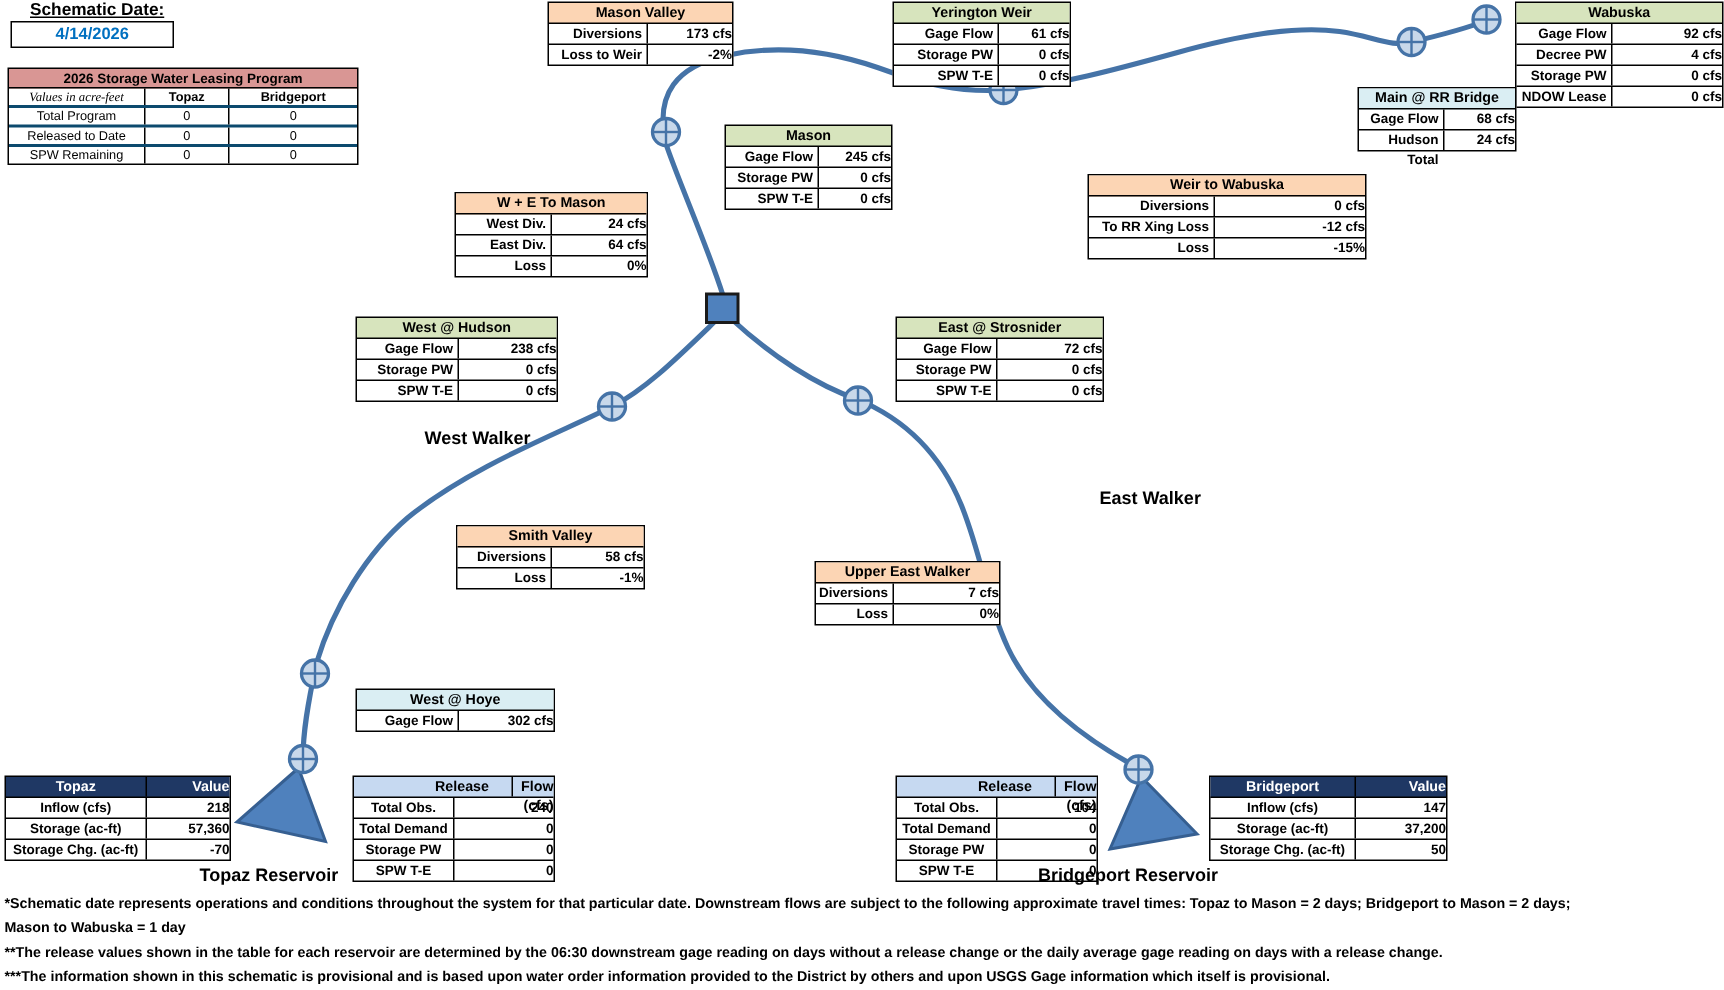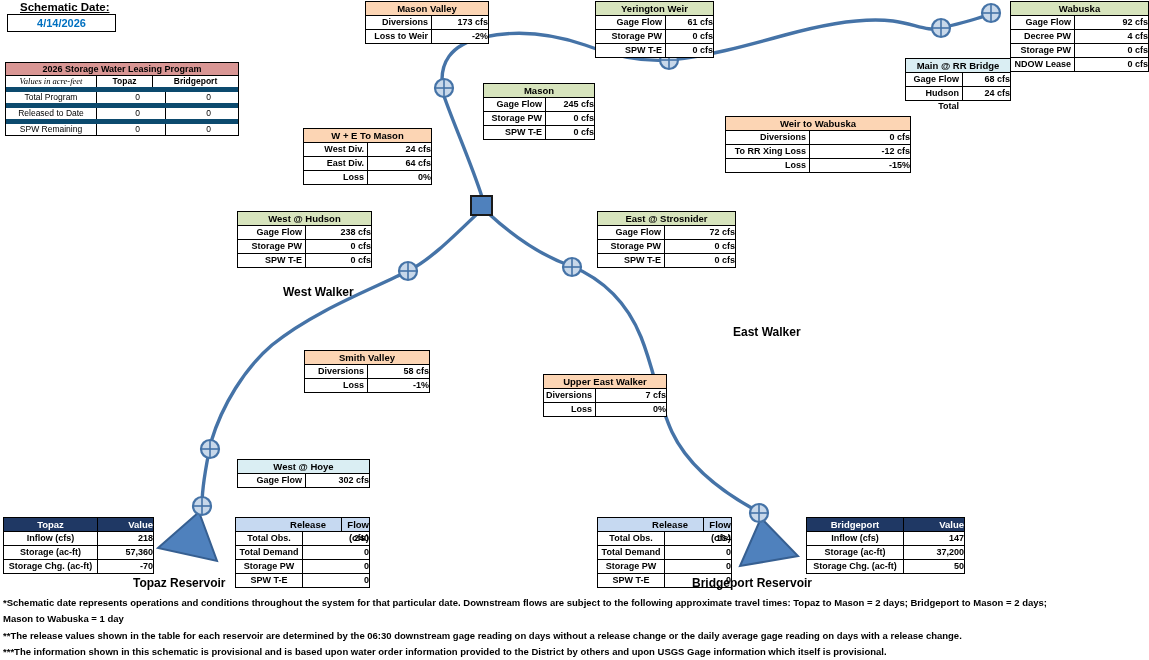--- a/index.html
+++ b/index.html
@@ -8,25 +8,25 @@
   #river-layer{position:absolute;left:0;top:0;z-index:0;}
 
   
   .sched-label{position:absolute;left:4px;top:1px;font-size:11.5px;font-weight:bold;
                text-decoration:underline;z-index:2;margin-left:16px;}
   .date-box{position:absolute;left:7px;top:14px;width:107px;height:16px;border:1px solid #000;
             font-size:11px;font-weight:bold;color:#0070c0;text-align:center;line-height:16px;z-index:2;}
 
   
   .leasing{position:absolute;left:5px;top:45px;width:232px;border:1px solid #000;background:#fff;
-           font-size:8.5px;z-index:2;margin-top:17px;}
+           font-size:8.5px;z-index:2;}
   .ls-title{background:#d99694;font-weight:bold;text-align:center;height:12px;line-height:12px;
             border-bottom:1px solid #000;font-size:9px;}
   .ls-row{display:flex;height:11px;line-height:11px;}
-  .ls-row + .ls-row{border-top:5px solid #0c4a6e;gap:13px;}
+  .ls-row + .ls-row{border-top:2px solid #0c4a6e;}
   .ls-c0{width:90px;text-align:center;border-right:1px solid #000;}
   .ls-c1{width:55px;text-align:center;border-right:1px solid #000;}
   .ls-c2{flex:1;text-align:center;}
   .italic{font-style:italic;font-family:"Liberation Serif","DejaVu Serif",serif;}
   .bold{font-weight:bold;}
 
   
   .mtable{position:absolute;border:1px solid #000;background:#fff;font-size:9px;z-index:2;}
   .mt-title{font-weight:bold;text-align:center;height:13px;line-height:13px;
             border-bottom:1px solid #000;font-size:9.5px;}

